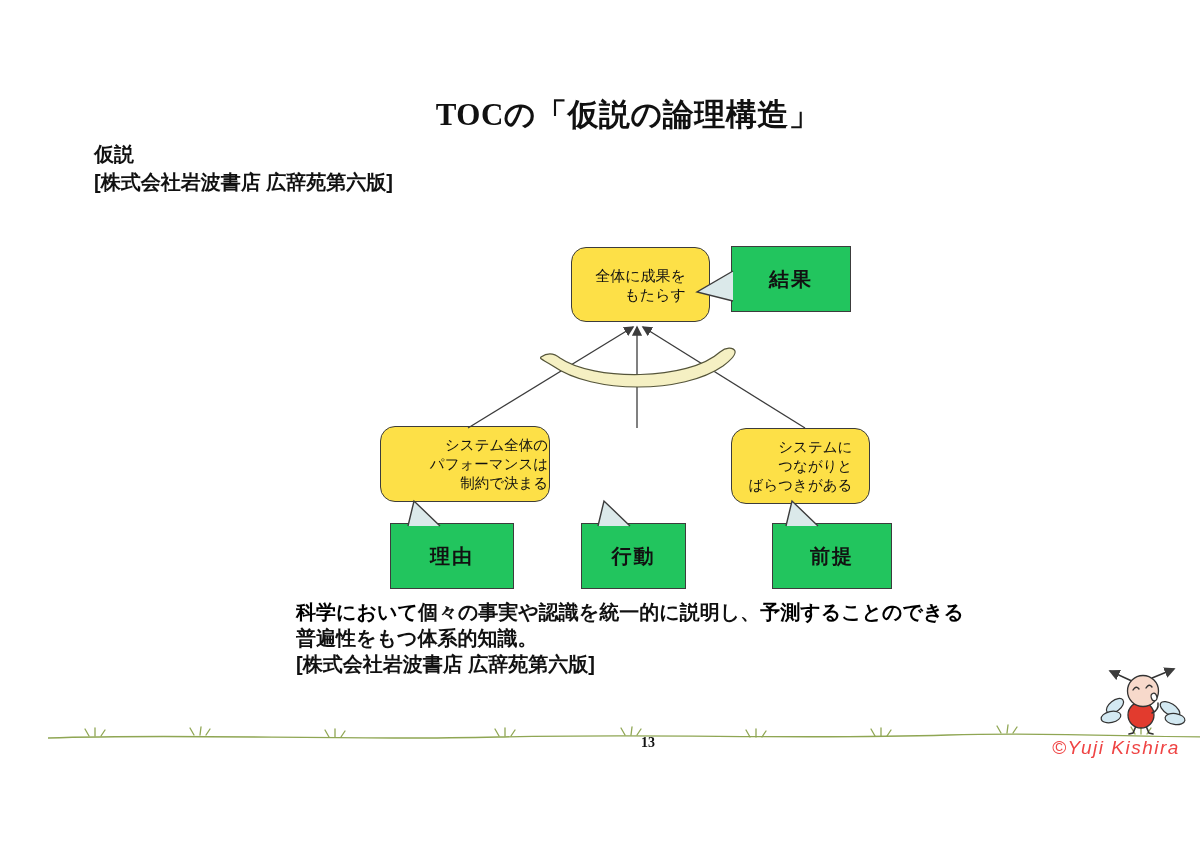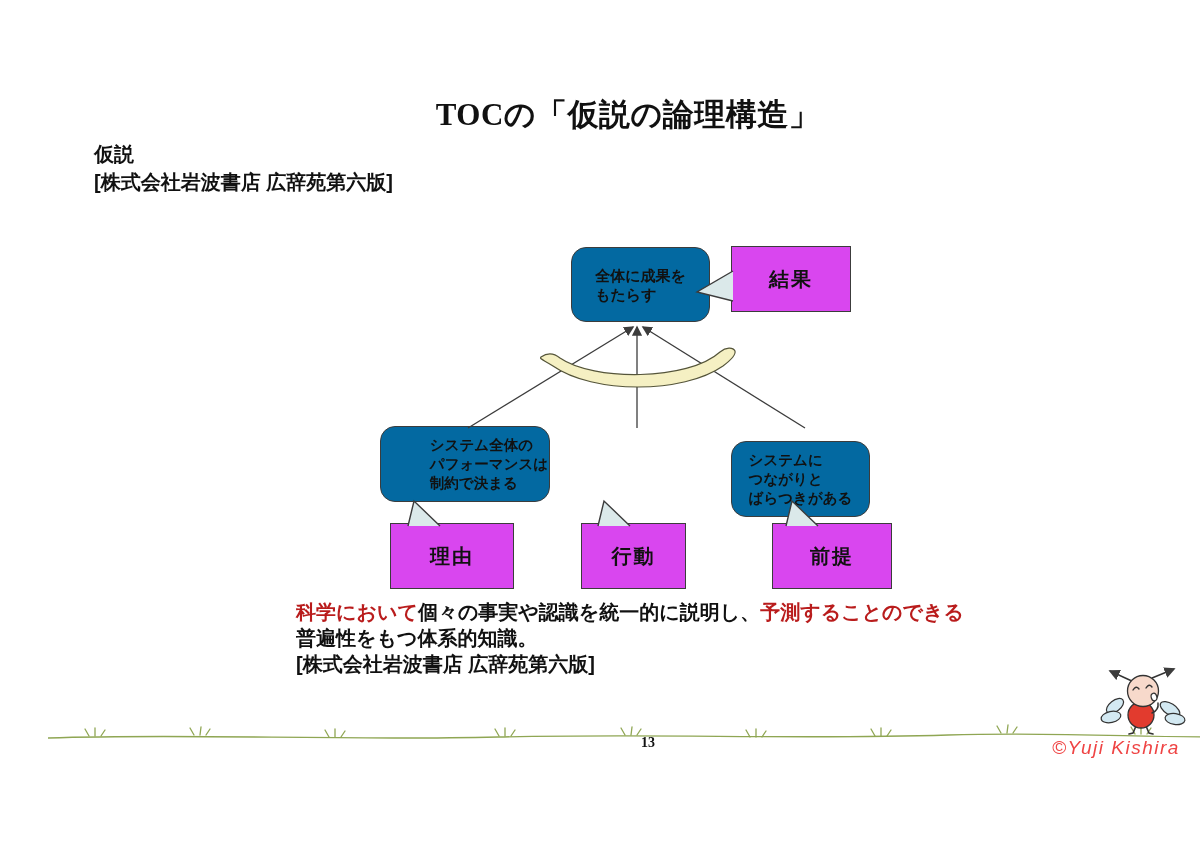--- a/index.html
+++ b/index.html
@@ -14,38 +14,38 @@
     position:absolute; top:94px; left:0; width:1160px; text-align:center;
     font-size:31px; font-weight:700; letter-spacing:0.5px;
   }
   .title .latin { font-family:"Liberation Serif","DejaVu Serif",serif; }
   .def-block {
     position:absolute; left:46px; top:142px; width:1128px;
     font-size:20px; font-weight:700; line-height:25px;
   }
   .def-block .cite { margin-top:3px; }
   .node {
-    position:absolute; z-index:2; background:#0369a1;
+    position:absolute; z-index:2; background:#fde047;
     border:1.5px solid #3c3c3c; border-radius:15px;
     display:flex; align-items:center; justify-content:center;
-    text-align:left; font-weight:700; font-size:15px; line-height:19px;
+    text-align:right; font-weight:400; font-size:15px; line-height:19px;
     white-space:pre-line;
   }
   .callout {
-    position:absolute; z-index:2; background:#d946ef;
+    position:absolute; z-index:2; background:#22c55e;
     border:1.5px solid #3c3c3c;
     display:flex; align-items:center; justify-content:center;
     font-weight:700; font-size:20px; letter-spacing:2px;
   }
   .overlay { position:absolute; left:0; top:0; z-index:5; pointer-events:none; }
   .theory-block {
     position:absolute; left:248px; top:599px; width:720px;
     font-size:20px; font-weight:700; line-height:26px;
   }
-  .theory-block .red { color:#b91c1c; }
+  .theory-block .red { color:#000000; }
   .page-number {
     position:absolute; left:0; top:735px; width:1200px; text-align:center;
     font-size:14px; font-weight:700; z-index:6;
     font-family:"Liberation Serif","DejaVu Serif",serif;
   }
   .credit {
     position:absolute; left:1004px; top:737px; width:190px;
     font-size:19px; font-style:italic; letter-spacing:1.5px;
     color:#ef4444; z-index:6;
   }
@@ -60,21 +60,21 @@
   <div class="def-block">
     <div>仮説</div>
     <div class="cite">[株式会社岩波書店 広辞苑第六版]</div>
   </div>
 
   <div class="node" style="left:523px; top:247px; width:139px; height:75px;">全体に成果を
 もたらす</div>
   <div class="node" style="left:332px; top:426px; width:170px; height:76px; font-size:14.5px;padding-left:48px;">システム全体の
 パフォーマンスは
 制約で決まる</div>
-  <div class="node" style="left:683px; top:441px; width:139px; height:76px; font-size:14.5px;">システムに
+  <div class="node" style="left:683px; top:428px; width:139px; height:76px; font-size:14.5px;">システムに
 つながりと
 ばらつきがある</div>
 
   <div class="callout" style="left:683px; top:246px; width:120px; height:66px;">結果</div>
   <div class="callout" style="left:342px; top:523px; width:124px; height:66px;">理由</div>
   <div class="callout" style="left:533px; top:523px; width:105px; height:66px;">行動</div>
   <div class="callout" style="left:724px; top:523px; width:120px; height:66px;">前提</div>
 
   <svg class="overlay" width="1200" height="848" viewBox="0 0 1200 848">
     <defs>

